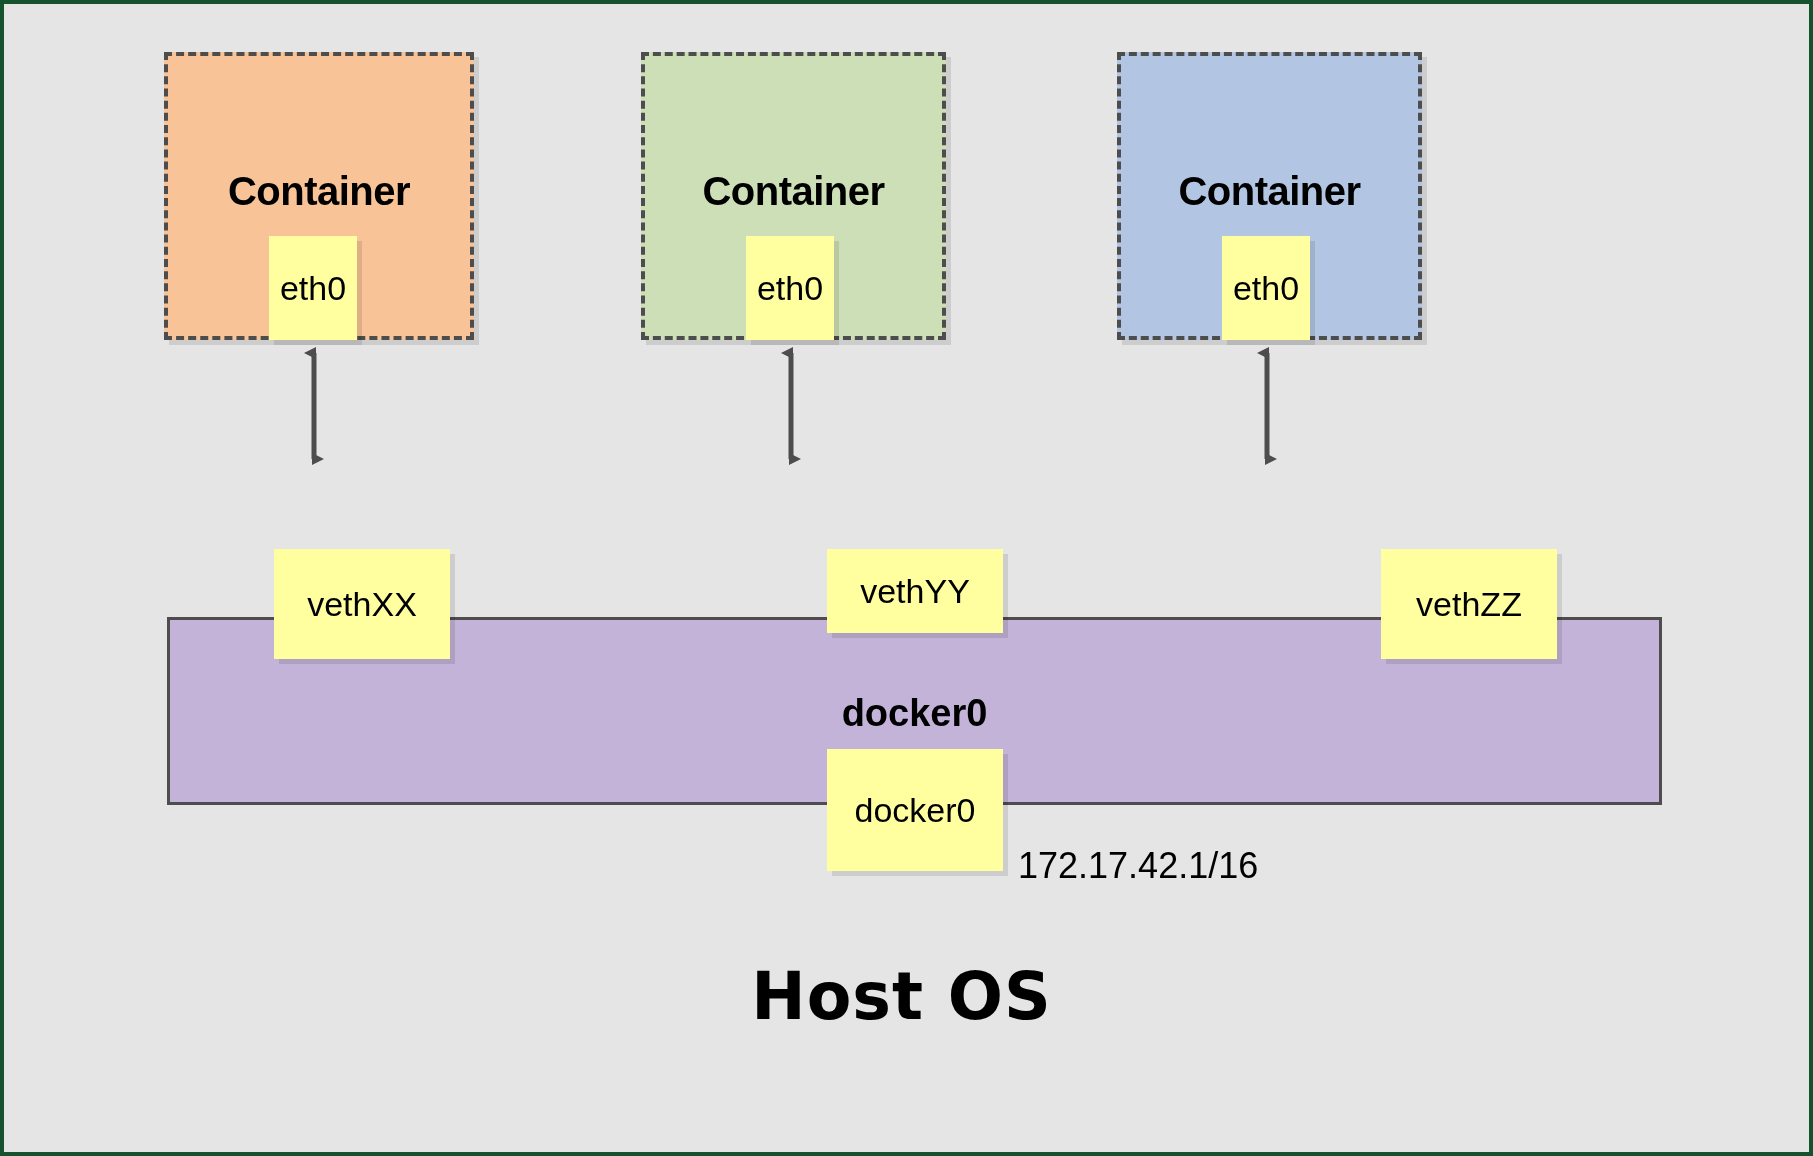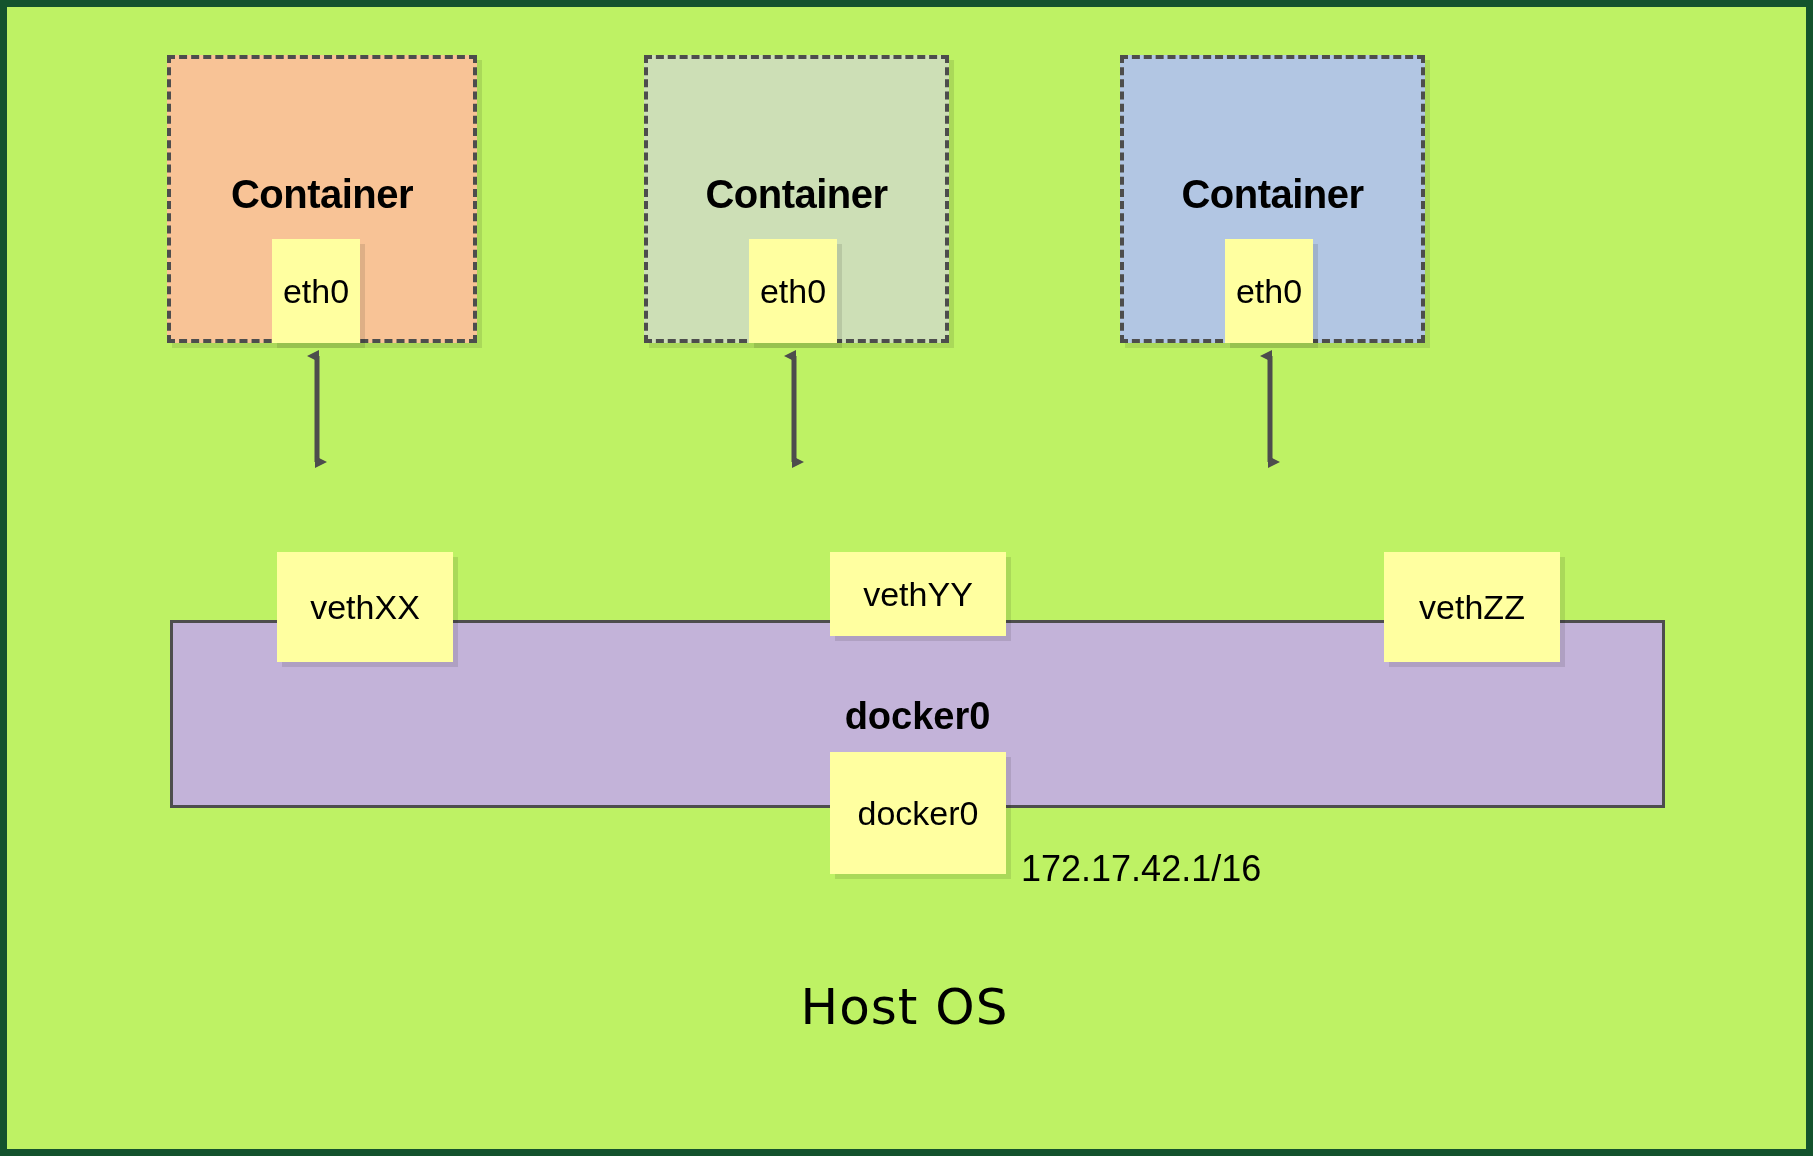--- a/index.html
+++ b/index.html
@@ -4,22 +4,22 @@
 <style>
   html, body {
     margin: 0;
     padding: 0;
     background: #ffffff;
   }
   #canvas {
     position: relative;
     width: 1813px;
     height: 1156px;
-    background: #bef264;
-    border: 7px solid #14532d;
+    background: #e5e5e5;
+    border: 4px solid #14532d;
     box-sizing: border-box;
     font-family: "Liberation Sans", sans-serif;
     overflow: hidden;
   }
 
   
   .container-box {
     position: absolute;
     border: 4px dashed #4d4d4d;
     box-sizing: border-box;
@@ -78,25 +78,24 @@
   
   .plain-text {
     position: absolute;
     color: #000000;
     white-space: nowrap;
   }
   #ip-label {
     font-size: 36px;
   }
   #host-os-label {
-    font-size: 50px;
+    font-size: 65px;
     font-family: "DejaVu Sans", sans-serif;
-    font-weight: 400;
+    font-weight: 700;
     letter-spacing: 1px;
-    margin-top: 16px;
   }
 </style>
 </head>
 <body>
 
 <div id="canvas">
 
   <div class="container-box" style="left:160px; top:48px; width:310px; height:288px; background:#f8c396;">
   </div>
   <div class="container-title" style="left:160px; top:165px; width:310px;">Container</div>

